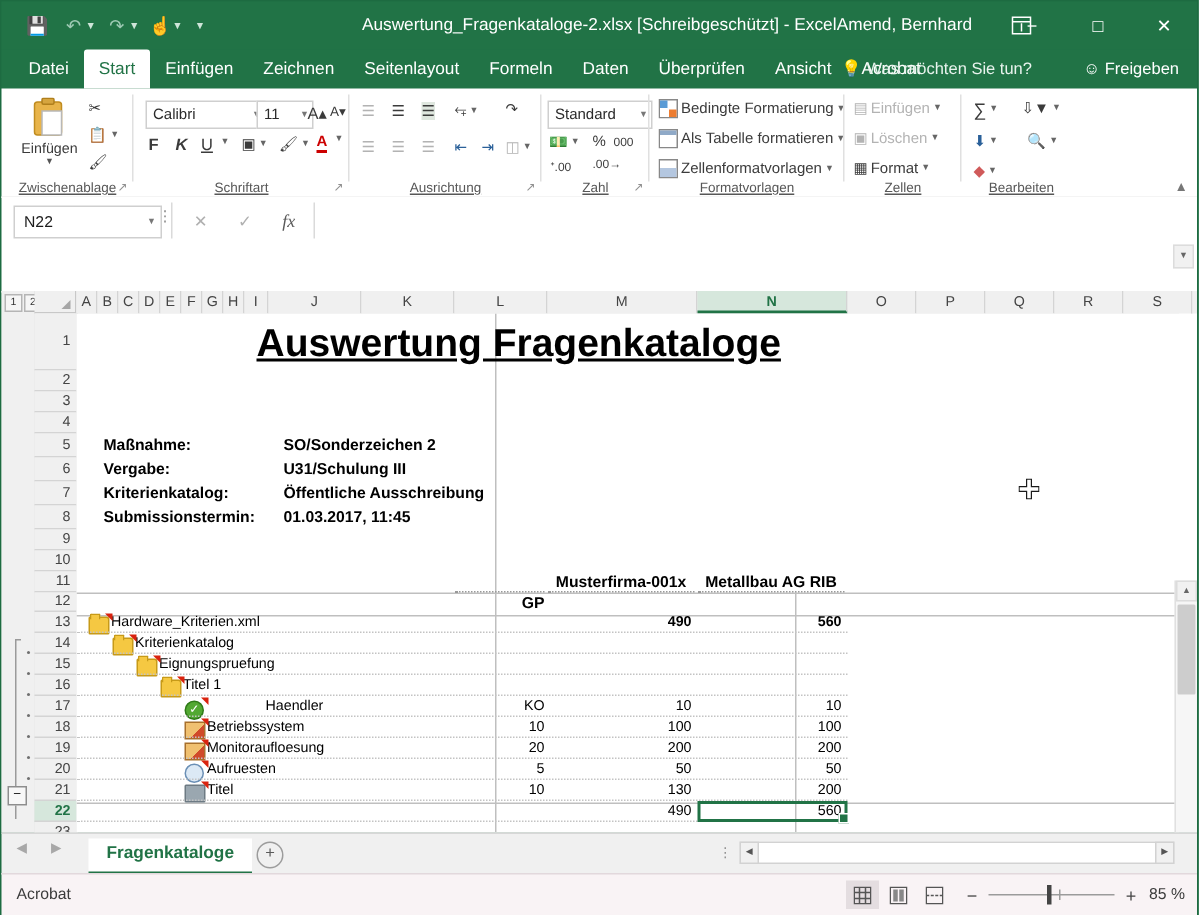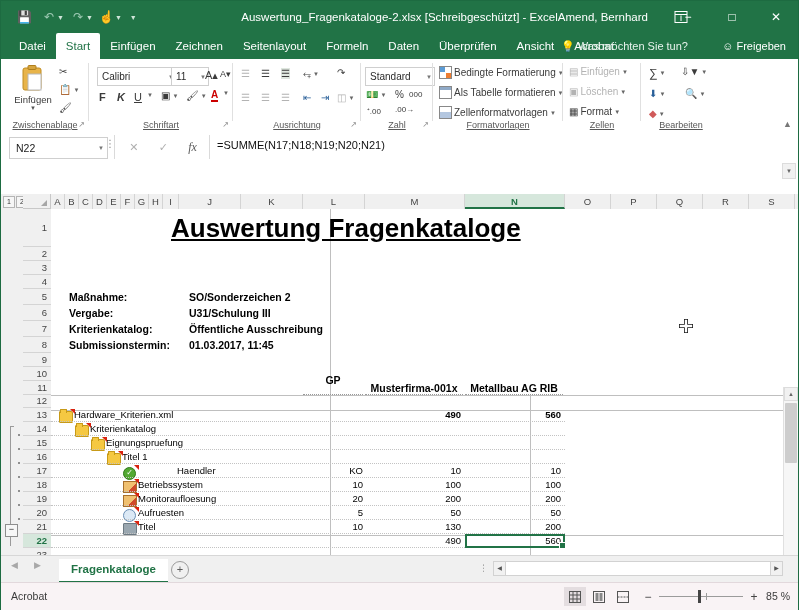--- a/index.html
+++ b/index.html
@@ -335,21 +335,20 @@
         <span class="car">▼</span>
     </div>
     <div class="fbdots">⋮</div>
     <div class="fbsep"></div>
     <div class="fbicons">
       <span>✕</span>
       <span>✓</span>
       <span class="fx">fx</span>
     </div>
     <div class="fbsep2"></div>
-    <div class="fbinput">=SUMME(N17;N18;N19;N20;N21)</div>
     <div class="fbscroll">▼</div>
   </div>
 
   <div class="gridwrap">
 
     <div class="outlinebar">
       <div class="olnums">
         <span>1</span>
         <span>2</span>
       </div>
@@ -423,21 +422,21 @@
       <div class="hline" style="top:326px"></div>
     <div class="title-cell" style="left: 120px; top: 4px;">Auswertung Fragenkataloge</div>
         <div class="cell b" style="left: 18px; top: 80px; height: 16px; line-height: 16px;">Maßnahme:</div>
         <div class="cell b" style="left: 138px; top: 80px; height: 16px; line-height: 16px;">SO/Sonderzeichen 2</div>
         <div class="cell b" style="left: 18px; top: 96px; height: 16px; line-height: 16px;">Vergabe:</div>
         <div class="cell b" style="left: 138px; top: 96px; height: 16px; line-height: 16px;">U31/Schulung III</div>
         <div class="cell b" style="left: 18px; top: 112px; height: 16px; line-height: 16px;">Kriterienkatalog:</div>
         <div class="cell b" style="left: 138px; top: 112px; height: 16px; line-height: 16px;">Öffentliche Ausschreibung</div>
         <div class="cell b" style="left: 18px; top: 128px; height: 16px; line-height: 16px;">Submissionstermin:</div>
         <div class="cell b" style="left: 138px; top: 128px; height: 16px; line-height: 16px;">01.03.2017, 11:45</div>
-        <div class="cell b" style="width: 60px; text-align: center; left: 252px; top: 164px; height: 14px; line-height: 14px;">GP</div>
+        <div class="cell b" style="width: 60px; text-align: right; left: 252px; top: 186px; height: 14px; line-height: 14px;">GP</div>
         <div style="position: absolute; height: 0px; border-top: 1px dotted rgb(153, 153, 153); left: 252px; width: 60px; top: 185px;"></div>
         <div class="cell b" style="width: 98px; text-align: center; left: 314px; top: 172px; height: 14px; line-height: 14px;">Musterfirma-001x</div>
         <div style="position: absolute; height: 0px; border-top: 1px dotted rgb(153, 153, 153); left: 314px; width: 98px; top: 185px;"></div>
         <div class="cell b" style="width: 98px; text-align: center; left: 414px; top: 172px; height: 14px; line-height: 14px;">Metallbau AG RIB</div>
         <div style="position: absolute; height: 0px; border-top: 1px dotted rgb(153, 153, 153); left: 414px; width: 98px; top: 185px;"></div>
         <div class="treeicon folder" style="left: 8px; top: 202px;"></div>
         <div class="cell" style="left: 23px; top: 199px; height: 14px; line-height: 14px; font-size: 9.5px;">Hardware_Kriterien.xml</div>
         <div class="cmtflag" style="left: 19px; top: 200px;"></div>
         <div class="cell r b" style="width: 96px; font-size: 9.5px; left: 314px; top: 199px; height: 14px; line-height: 14px;">490</div>
         <div class="cell r b" style="width: 96px; font-size: 9.5px; left: 414px; top: 199px; height: 14px; line-height: 14px;">560</div>

